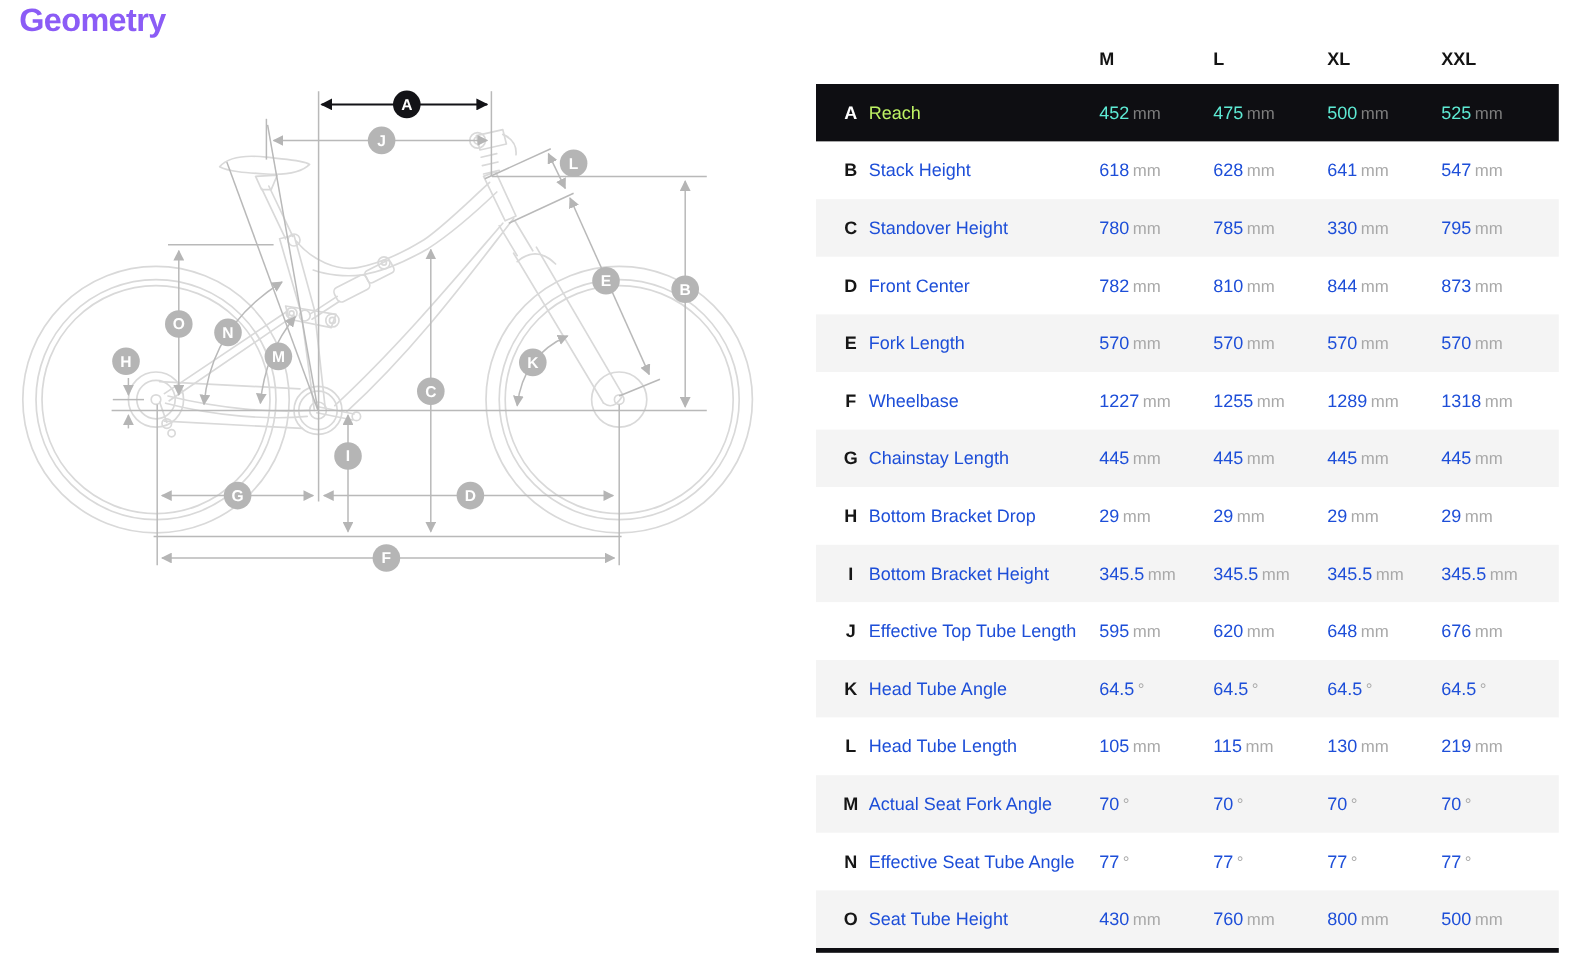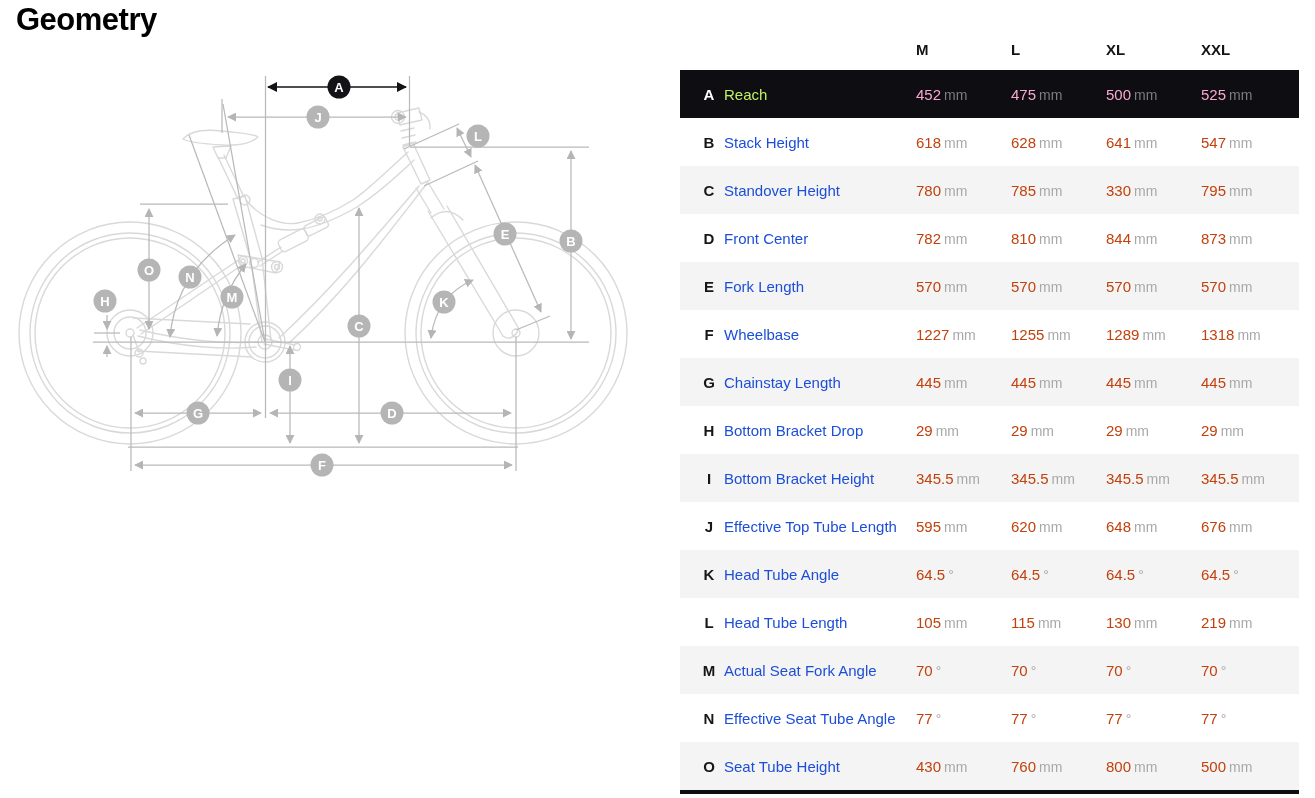--- a/index.html
+++ b/index.html
@@ -1,36 +1,36 @@
 <!DOCTYPE html>
 <html><head>
 <meta charset="utf-8">
 <style>
   html,body{margin:0;padding:0;background:#fff;}
   body{width:1315px;height:798px;position:relative;overflow:hidden;
        font-family:"Liberation Sans",sans-serif;color:#161616;}
-  .page-title{position:absolute;left:16px;top:2px;margin:0;font-size:31px;
-       font-weight:bold;letter-spacing:-0.5px;color:#000000;}
+  .page-title{position:absolute;left:16px;top:2px;margin:0;font-size:27px;
+       font-weight:bold;letter-spacing:-0.5px;color:#8b5cf6;}
   .diagram-wrap{position:absolute;left:0;top:0;width:660px;height:500px;}
   .diagram-wrap svg{display:block;}
 
   .geo-table{position:absolute;left:680px;top:28px;width:619px;font-size:15px;}
   .thead,.trow{display:grid;grid-template-columns:30px 192px 95px 95px 95px 1fr;
        padding-left:14px;align-items:center;}
   .thead{height:42px;font-weight:bold;font-size:15px;color:#141414;}
   .trow{height:48px;background:#fff;}
   .trow.stripe{background:#f4f4f4;}
   .trow.hl{background:#0e0e12;}
   .c-letter{font-weight:bold;text-align:center;color:#161616;}
   .c-name{color:#1d4ed8;}
-  .c-val .num{color:#c2410c;}
+  .c-val .num{color:#1d4ed8;}
   .c-val .unit{color:#a8a8a8;margin-left:3px;font-size:14px;}
   .trow.hl .c-letter{color:#ffffff;}
   .trow.hl .c-name{color:#bef264;}
-  .trow.hl .num{color:#f9a8d4;}
+  .trow.hl .num{color:#5eead4;}
   .trow.hl .unit{color:#7e7e7e;}
   .tbody{border-bottom:4px solid #0e0e12;}
 </style>
 </head>
 <body>
 
 <h1 class="page-title">Geometry</h1>
 
 <div class="diagram-wrap">
 <svg width="660" height="500" viewBox="0 0 660 500" xmlns="http://www.w3.org/2000/svg">

